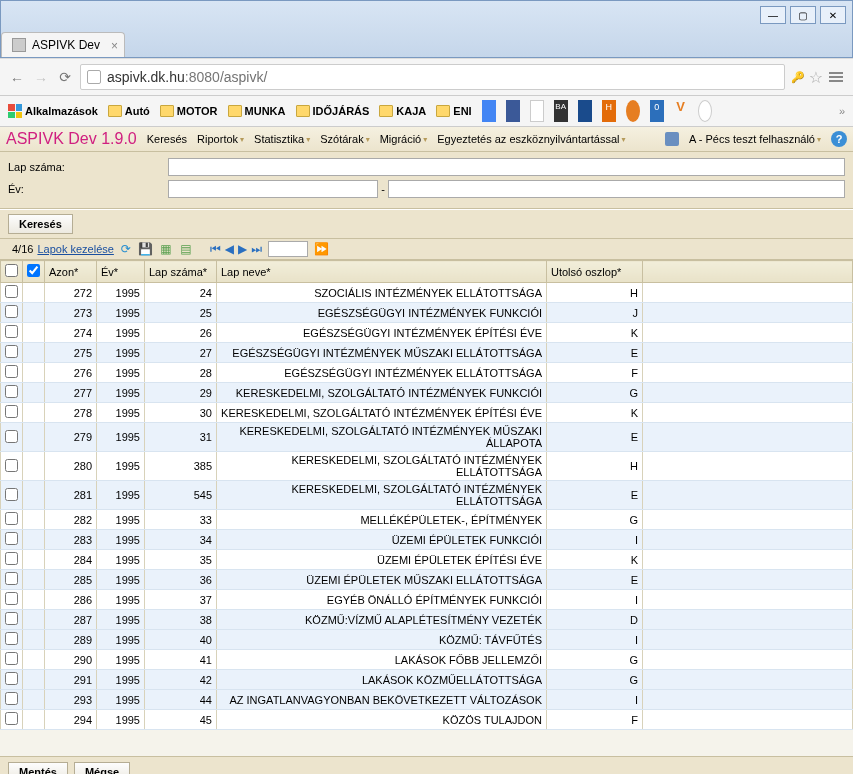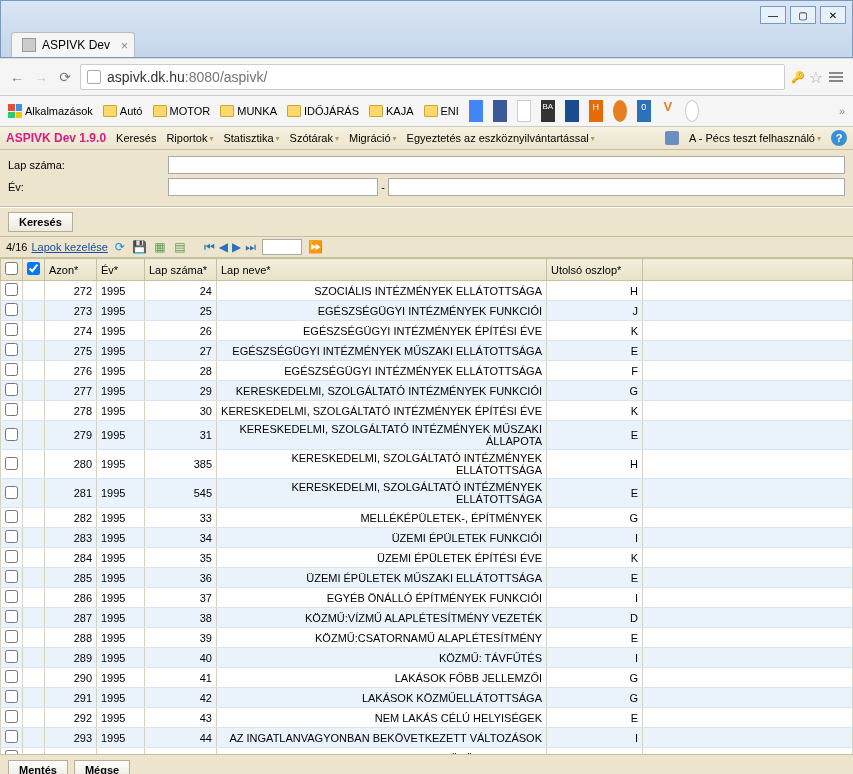--- a/index.html
+++ b/index.html
@@ -2,82 +2,82 @@
 <html><head>
 <meta charset="utf-8">
 <style>
   * { box-sizing: border-box; margin: 0; padding: 0; }
   body { font-family: Arial, sans-serif; font-size: 11px; background: #fff; width: 853px; height: 774px; overflow: hidden; }
 
   
   .browser-chrome { background: linear-gradient(#d8e5f4, #c5d6ea); border: 1px solid #7a99c0; }
   .title-bar { height: 28px; display: flex; align-items: center; justify-content: flex-end; padding: 0 6px; gap: 4px; }
   .win-btn { width: 26px; height: 18px; border: 1px solid #7a99c0; background: #e8f0fa; display: flex; align-items: center; justify-content: center; font-size: 10px; cursor: pointer; }
-  .tab-bar { display: flex; align-items: flex-end; padding-left: 10px; height: 28px; }
+  .tab-bar { display: flex; align-items: flex-end; height: 28px; }
   .tab { background: #f5f5f5; border: 1px solid #bbb; border-bottom: none; border-radius: 4px 4px 0 0; padding: 5px 24px 5px 10px; display: flex; align-items: center; gap: 6px; position: relative; font-size: 12px; }
   .tab .favicon { width: 14px; height: 14px; background: #ccc; border: 1px solid #999; }
   .tab .close { position: absolute; right: 6px; top: 6px; font-size: 12px; color: #888; cursor: pointer; }
   .addr-bar { background: #f5f5f5; display: flex; align-items: center; padding: 5px 8px; gap: 6px; border-top: 1px solid #ddd; border-bottom: 1px solid #ccc; }
   .nav-ico { width: 18px; height: 18px; display: flex; align-items: center; justify-content: center; color: #777; cursor: pointer; font-size: 14px; }
   .url-box { flex: 1; border: 1px solid #ccc; background: #fff; height: 26px; display: flex; align-items: center; padding: 0 6px; border-radius: 2px; font-size: 14px; color: #333; }
   .url-box .host { color: #333; }
   .url-box .port { color: #777; }
   .url-box .path { color: #737373; }
   .url-box .globe { width: 14px; height: 14px; border: 1px solid #aaa; border-radius: 2px; margin-right: 6px; }
   .right-icons { display: flex; gap: 4px; align-items: center; }
   .star { color: #aaa; font-size: 16px; cursor: pointer; }
   .menu-lines { display: flex; flex-direction: column; gap: 2px; cursor: pointer; padding: 2px; }
   .menu-lines span { width: 14px; height: 2px; background: #888; }
 
   .bookmarks { background: #f5f5f5; display: flex; align-items: center; padding: 4px 8px; gap: 10px; border-bottom: 1px solid #ccc; font-size: 11px; }
-  .bookmark { display: flex; align-items: center; gap: 3px; cursor: pointer; }
+  .bookmark { display: flex; align-items: center; gap: 3px; cursor: pointer; font-weight: bold; }
   .bm-icon { width: 14px; height: 12px; background: #ffd86b; border: 1px solid #c9a73e; border-radius: 1px; }
   .apps-ico { width: 14px; height: 14px; display: grid; grid-template-columns: 1fr 1fr; gap: 1px; }
   .apps-ico span:nth-child(1){background:#e74c3c;} .apps-ico span:nth-child(2){background:#3498db;} .apps-ico span:nth-child(3){background:#2ecc71;} .apps-ico span:nth-child(4){background:#f1c40f;}
   .small-sq { width:14px; height:22px; display:inline-block; }
 
   
   .app-menubar { background: linear-gradient(#f5f0e0, #ece4cd); border-bottom: 1px solid #c8bfa0; display: flex; align-items: center; padding: 3px 6px; gap: 10px; font-size: 11px; }
-  .app-title { color: #d02080; font-weight: bold; font-size: 12px; }
+  .app-title { color: #d02080; font-weight: normal; font-size: 16px; }
   .menu-item { cursor: pointer; display: flex; align-items: center; gap: 2px; }
   .dd { color: #b59a5a; font-size: 8px; }
   .spacer { flex: 1; }
   .user-ico { width: 14px; height: 14px; background: #6a8fc0; border-radius: 2px; }
   .help-ico { width: 16px; height: 16px; border-radius: 50%; background: #3b8fd6; color: #fff; display: flex; align-items: center; justify-content: center; font-weight: bold; font-size: 11px; }
 
   
   .form-area { background: #ece4cd; padding: 6px 8px; border-bottom: 1px solid #c8bfa0; }
   .form-row { display: flex; align-items: center; margin-bottom: 4px; }
   .form-row label { width: 160px; }
   .form-row input { flex: 1; height: 18px; border: 1px solid #aaa; padding: 0 3px; font-size: 11px; }
   .dash-sep { width: 10px; text-align: center; }
   .btn-row { background: #ece4cd; padding: 4px 8px; border-top: 1px solid #fff; border-bottom: 1px solid #c8bfa0; }
   .btn { background: linear-gradient(#fdfdfd,#ece9e0); border: 1px solid #b5ad94; padding: 3px 10px; cursor: pointer; font-weight: bold; font-size: 11px; }
 
   
-  .grid-toolbar { background: #ece4cd; display: flex; align-items: center; padding: 2px 6px; gap: 4px; border-bottom: 1px solid #c8bfa0; font-size: 11px; }
+  .grid-toolbar { background: #ece4cd; display: flex; align-items: center; padding: 2px 12px; gap: 4px; border-bottom: 1px solid #c8bfa0; font-size: 11px; }
   .tb-link { color: #1a4fa0; text-decoration: underline; cursor: pointer; }
   .tb-ico { width: 16px; height: 16px; display: flex; align-items: center; justify-content: center; cursor: pointer; font-size: 12px; }
   .tb-ico.refresh { color: #2a8fd0; }
   .tb-ico.save { color: #2a6fc0; }
   .tb-ico.grid1,.tb-ico.grid2 { color: #5aa050; }
   .nav-block { display: flex; align-items: center; gap: 0px; margin-left: 10px; }
   .nav-btn { color: #2a6fc0; font-size: 12px; cursor: pointer; padding: 0 2px; }
   .page-input { width: 40px; height: 16px; border: 1px solid #aaa; margin: 0 4px; }
 
   
   .grid-wrap { height: 496px; overflow: hidden; background: #f5f3eb; }
   table.grid { width: 100%; border-collapse: collapse; font-size: 11px; }
   .grid th { background: linear-gradient(#f2eeda,#e8e2c8); border: 1px solid #c8bfa0; padding: 3px 4px; text-align: left; font-weight: normal; position: sticky; top: 0; }
   .grid td { border-left: 1px solid #d8d2ba; border-right: 1px solid #d8d2ba; border-bottom: 1px solid #d8e4f0; padding: 2px 4px; background: #fff; }
   .grid tr.alt td { background: #eaf2fb; }
   .grid .col-cb { width: 20px; text-align: center; }
   .grid .col-cb2 { width: 20px; text-align: center; }
   .grid .col-azon { width: 52px; text-align: right; }
-  .grid .col-ev { width: 48px; }
+  .grid .col-ev { width: 48px; text-align: right; }
   .grid .col-lap { width: 72px; text-align: right; }
   .grid .col-neve { width: 330px; text-align: right; }
   .grid .col-oszlop { width: 96px; text-align: right; }
   .grid th.col-oszlop, .grid th.col-neve, .grid th.col-lap, .grid th.col-ev, .grid th.col-azon { text-align: left; }
 
   
   .bottom-btns { background: #ece4cd; padding: 5px 8px; display: flex; gap: 6px; border-top: 1px solid #c8bfa0; }
 </style>
 </head>
 <body>
@@ -402,30 +402,20 @@
         <tr class="alt">
           <td class="col-cb"><input type="checkbox" style=""></td>
           <td class="col-cb2"></td>
           <td class="col-azon">287</td>
           <td class="col-ev">1995</td>
           <td class="col-lap">38</td>
           <td class="col-neve">KÖZMŰ:VÍZMŰ ALAPLÉTESÍTMÉNY VEZETÉK</td>
           <td class="col-oszlop">D</td>
           <td></td>
         </tr>
-        <tr>
-          <td class="col-cb"><input type="checkbox" style=""></td>
-          <td class="col-cb2"></td>
-          <td class="col-azon">288</td>
-          <td class="col-ev">1995</td>
-          <td class="col-lap">39</td>
-          <td class="col-neve">KÖZMŰ:CSATORNAMŰ ALAPLÉTESÍTMÉNY</td>
-          <td class="col-oszlop">E</td>
-          <td></td>
-        </tr>
         <tr class="alt">
           <td class="col-cb"><input type="checkbox" style=""></td>
           <td class="col-cb2"></td>
           <td class="col-azon">289</td>
           <td class="col-ev">1995</td>
           <td class="col-lap">40</td>
           <td class="col-neve">KÖZMŰ: TÁVFŰTÉS</td>
           <td class="col-oszlop">I</td>
           <td></td>
         </tr>
@@ -442,30 +432,20 @@
         <tr class="alt">
           <td class="col-cb"><input type="checkbox" style=""></td>
           <td class="col-cb2"></td>
           <td class="col-azon">291</td>
           <td class="col-ev">1995</td>
           <td class="col-lap">42</td>
           <td class="col-neve">LAKÁSOK KÖZMŰELLÁTOTTSÁGA</td>
           <td class="col-oszlop">G</td>
           <td></td>
         </tr>
-        <tr>
-          <td class="col-cb"><input type="checkbox" style=""></td>
-          <td class="col-cb2"></td>
-          <td class="col-azon">292</td>
-          <td class="col-ev">1995</td>
-          <td class="col-lap">43</td>
-          <td class="col-neve">NEM LAKÁS CÉLÚ HELYISÉGEK</td>
-          <td class="col-oszlop">E</td>
-          <td></td>
-        </tr>
         <tr class="alt">
           <td class="col-cb"><input type="checkbox" style=""></td>
           <td class="col-cb2"></td>
           <td class="col-azon">293</td>
           <td class="col-ev">1995</td>
           <td class="col-lap">44</td>
           <td class="col-neve">AZ INGATLANVAGYONBAN BEKÖVETKEZETT VÁLTOZÁSOK</td>
           <td class="col-oszlop">I</td>
           <td></td>
         </tr>

